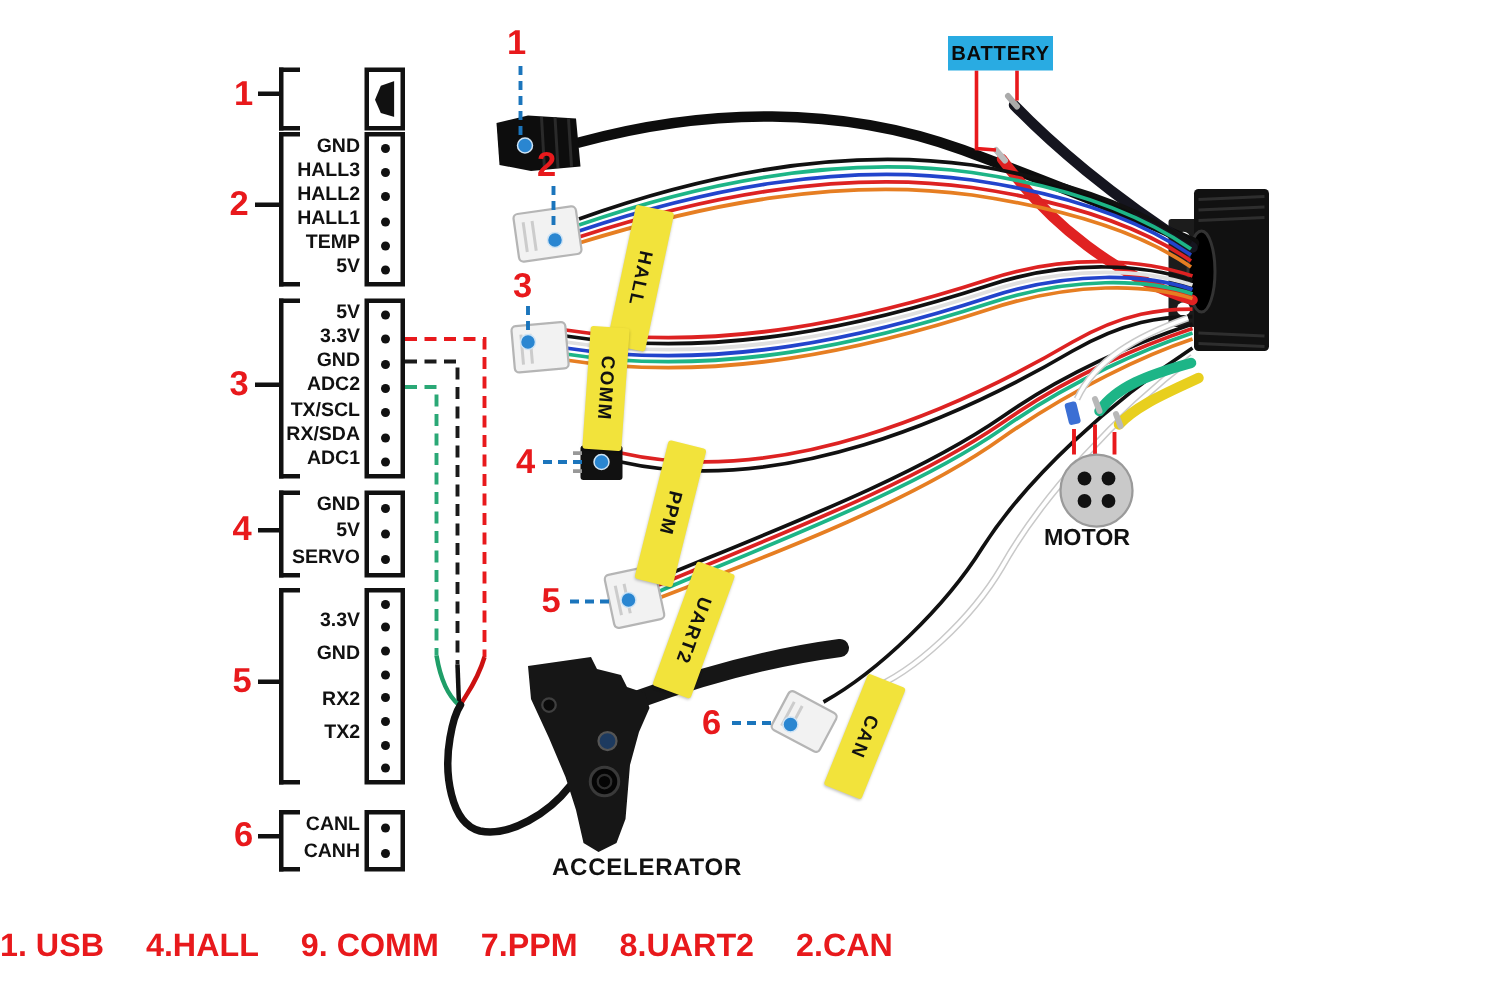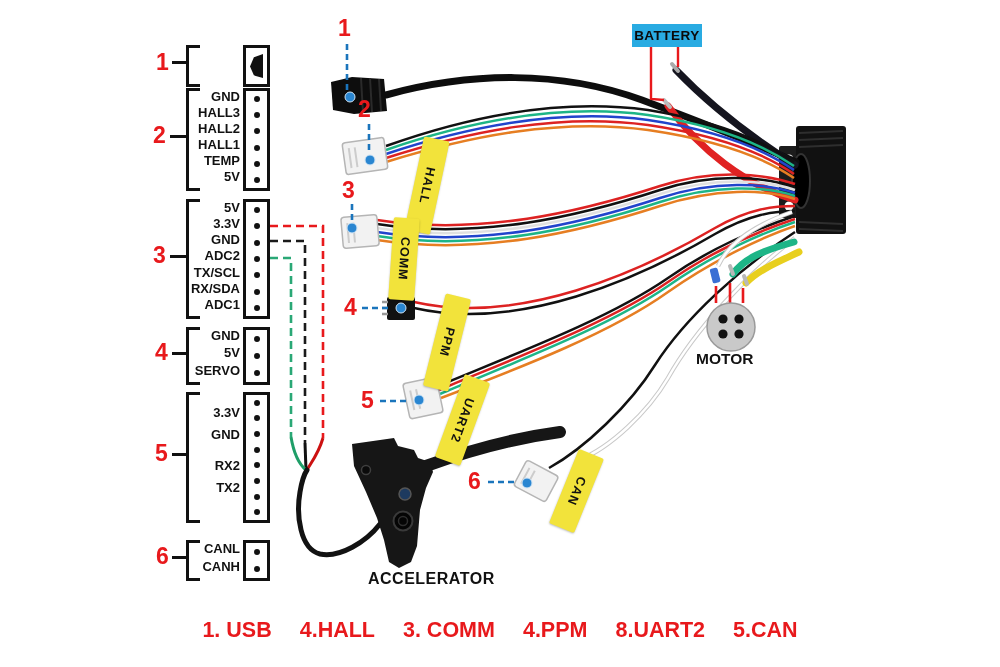--- a/index.html
+++ b/index.html
@@ -23,21 +23,21 @@
   .tag{position:absolute;z-index:2;background:#f2e33b;color:#111;font-weight:bold;
        font-size:12.5px;letter-spacing:1px;display:flex;align-items:center;justify-content:center;
        writing-mode:vertical-rl;border-radius:2px;box-shadow:0 1px 2px rgba(0,0,0,.25);}
   
   .co-num{position:absolute;z-index:3;color:#e8191c;font-weight:bold;font-size:23px;line-height:1;}
   .battery{position:absolute;z-index:2;left:632px;top:24px;width:70px;height:23px;
            background:#29abe2;color:#0a0a0a;font-weight:bold;font-size:13.5px;
            display:flex;align-items:center;justify-content:center;letter-spacing:.5px;}
   .cap{position:absolute;z-index:2;color:#111;font-weight:bold;}
   .legend{position:absolute;z-index:2;left:0;top:618px;width:1000px;display:flex;
-          justify-content:center;gap:28px;color:#e8191c;font-weight:bold;font-size:21.5px;}
+          justify-content:flex-start;gap:28px;color:#e8191c;font-weight:bold;font-size:21.5px;}
 </style>
 </head>
 <body>
 
 <div class="canvas">
 
   <svg class="layer-svg" width="1000" height="667" viewBox="0 0 1000 667">
 
     <g>
       <rect x="779" y="146" width="22" height="72" rx="2" fill="#1c1c1c"></rect>
@@ -293,19 +293,19 @@
   <div class="co-num" style="left:361px;top:389px;">5</div>
   <div class="co-num" style="left:468px;top:470px;">6</div>
 
   <div class="battery">BATTERY</div>
   <div class="cap" style="left:696px;top:350px;width:72px;text-align:left;font-size:15.5px;">MOTOR</div>
   <div class="cap" style="left:368px;top:570px;font-size:16px;letter-spacing:.5px;">ACCELERATOR</div>
 
   <div class="legend">
     <span>1. USB</span>
     <span>4.HALL</span>
-    <span>3. COMM</span>
-    <span>4.PPM</span>
+    <span>9. COMM</span>
+    <span>7.PPM</span>
     <span>8.UART2</span>
-    <span>5.CAN</span>
+    <span>2.CAN</span>
   </div>
 
 </div>
 
 </body></html>

